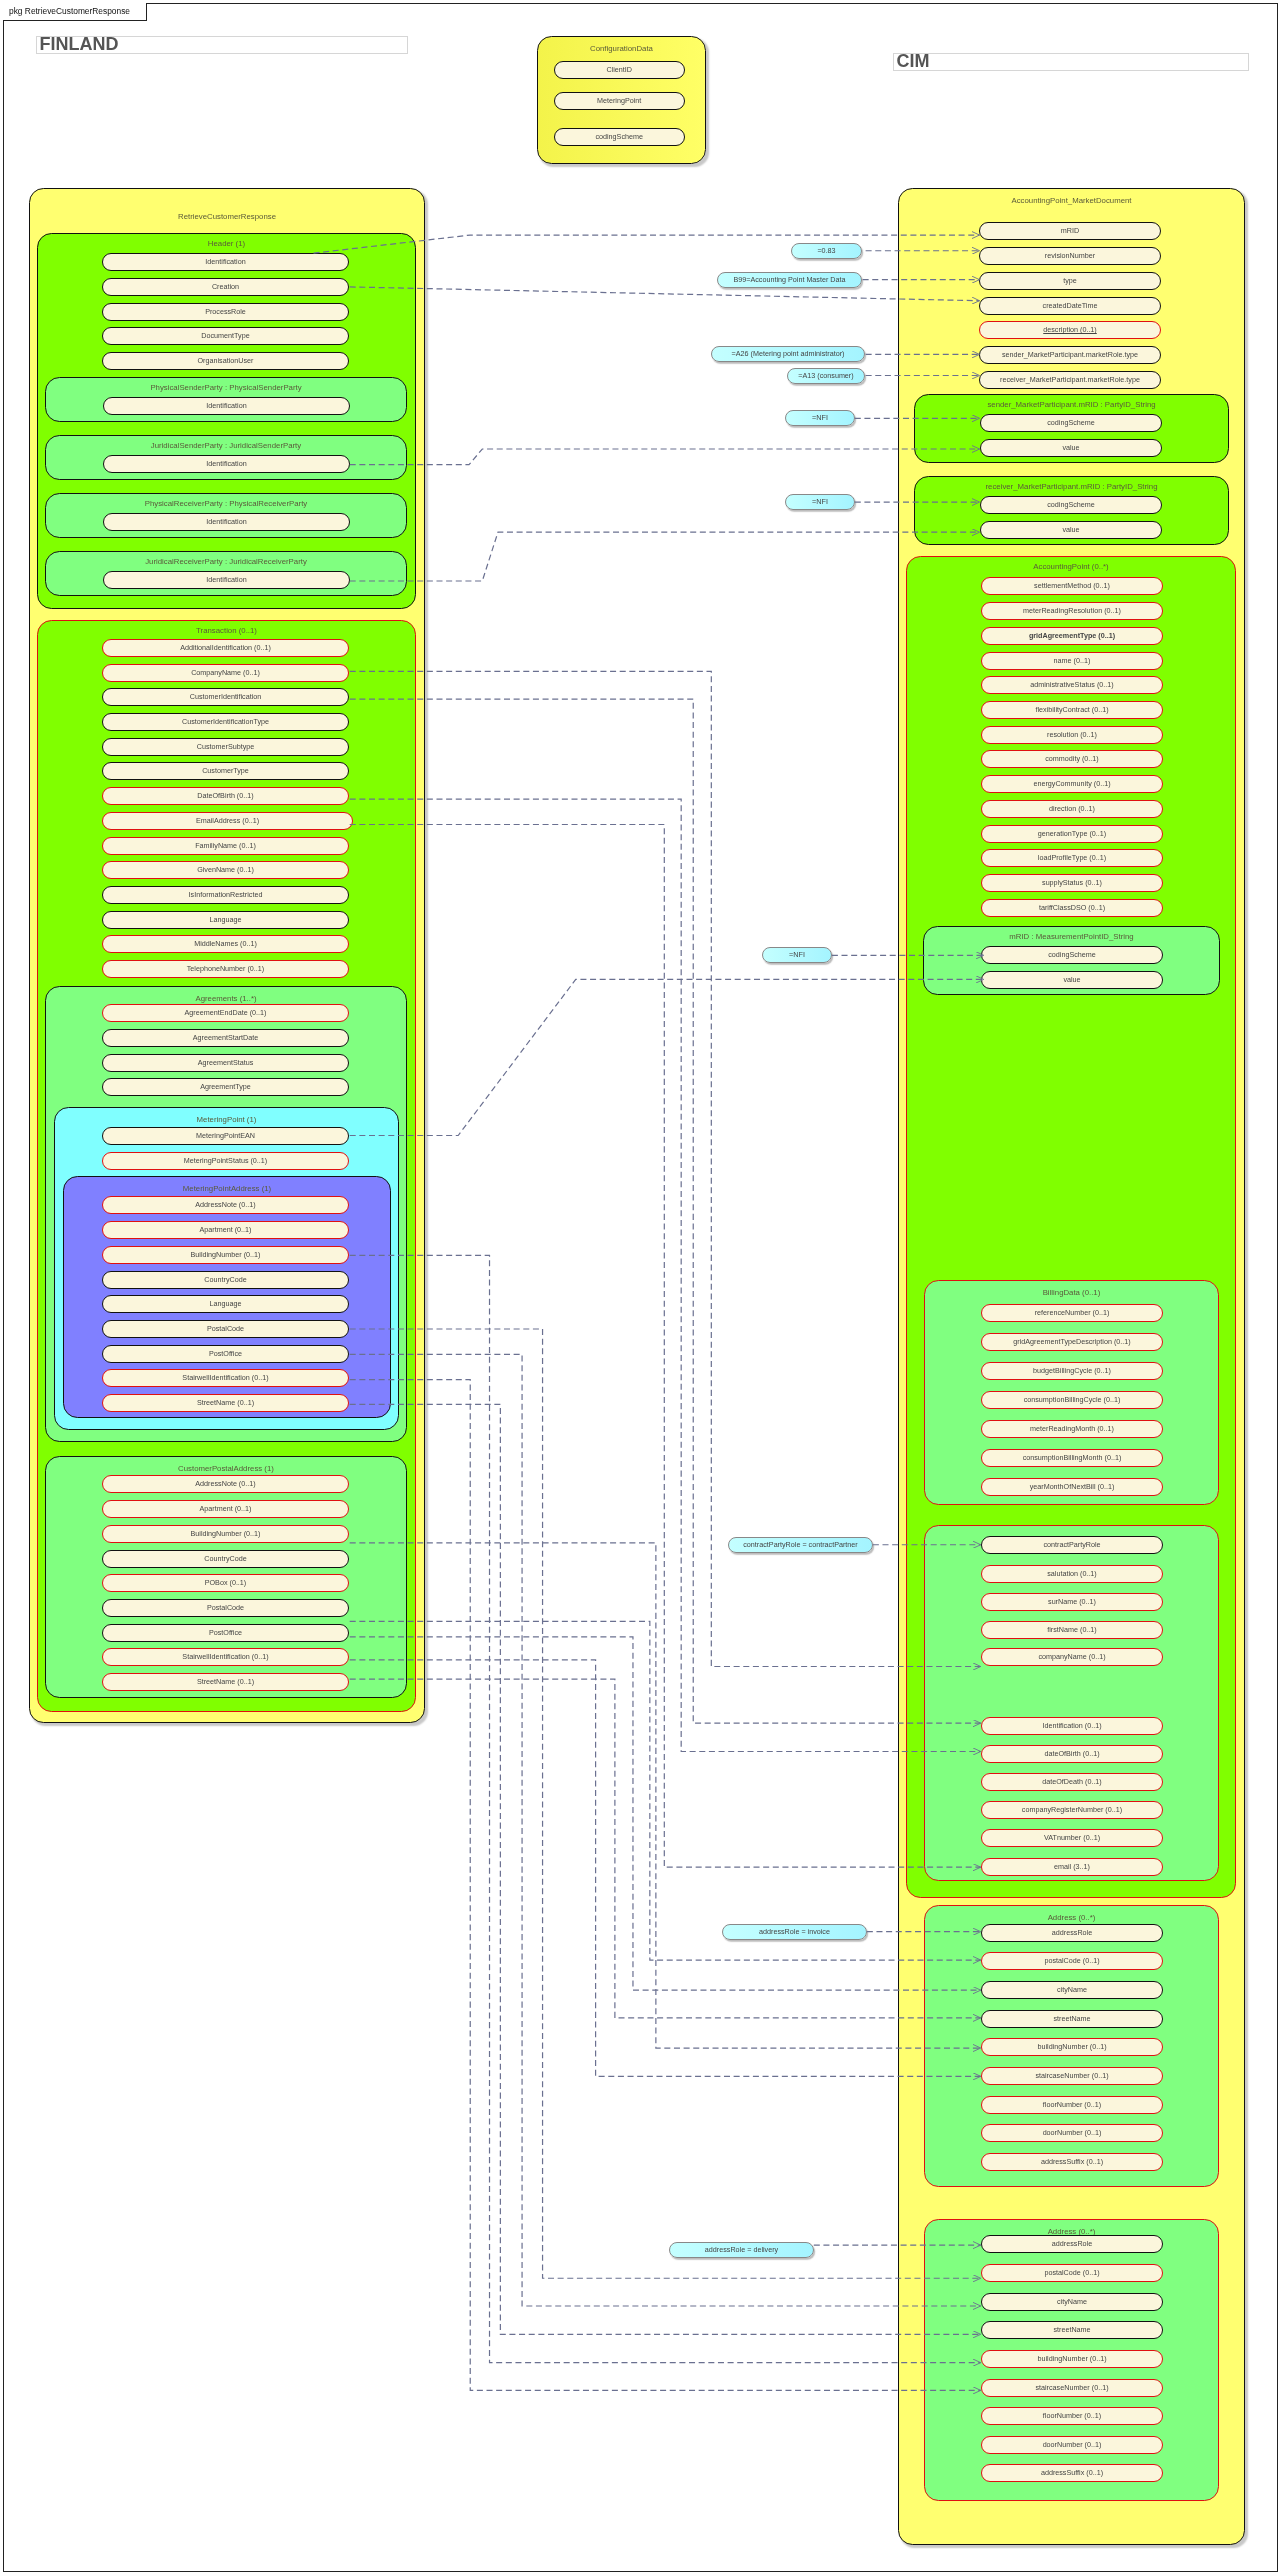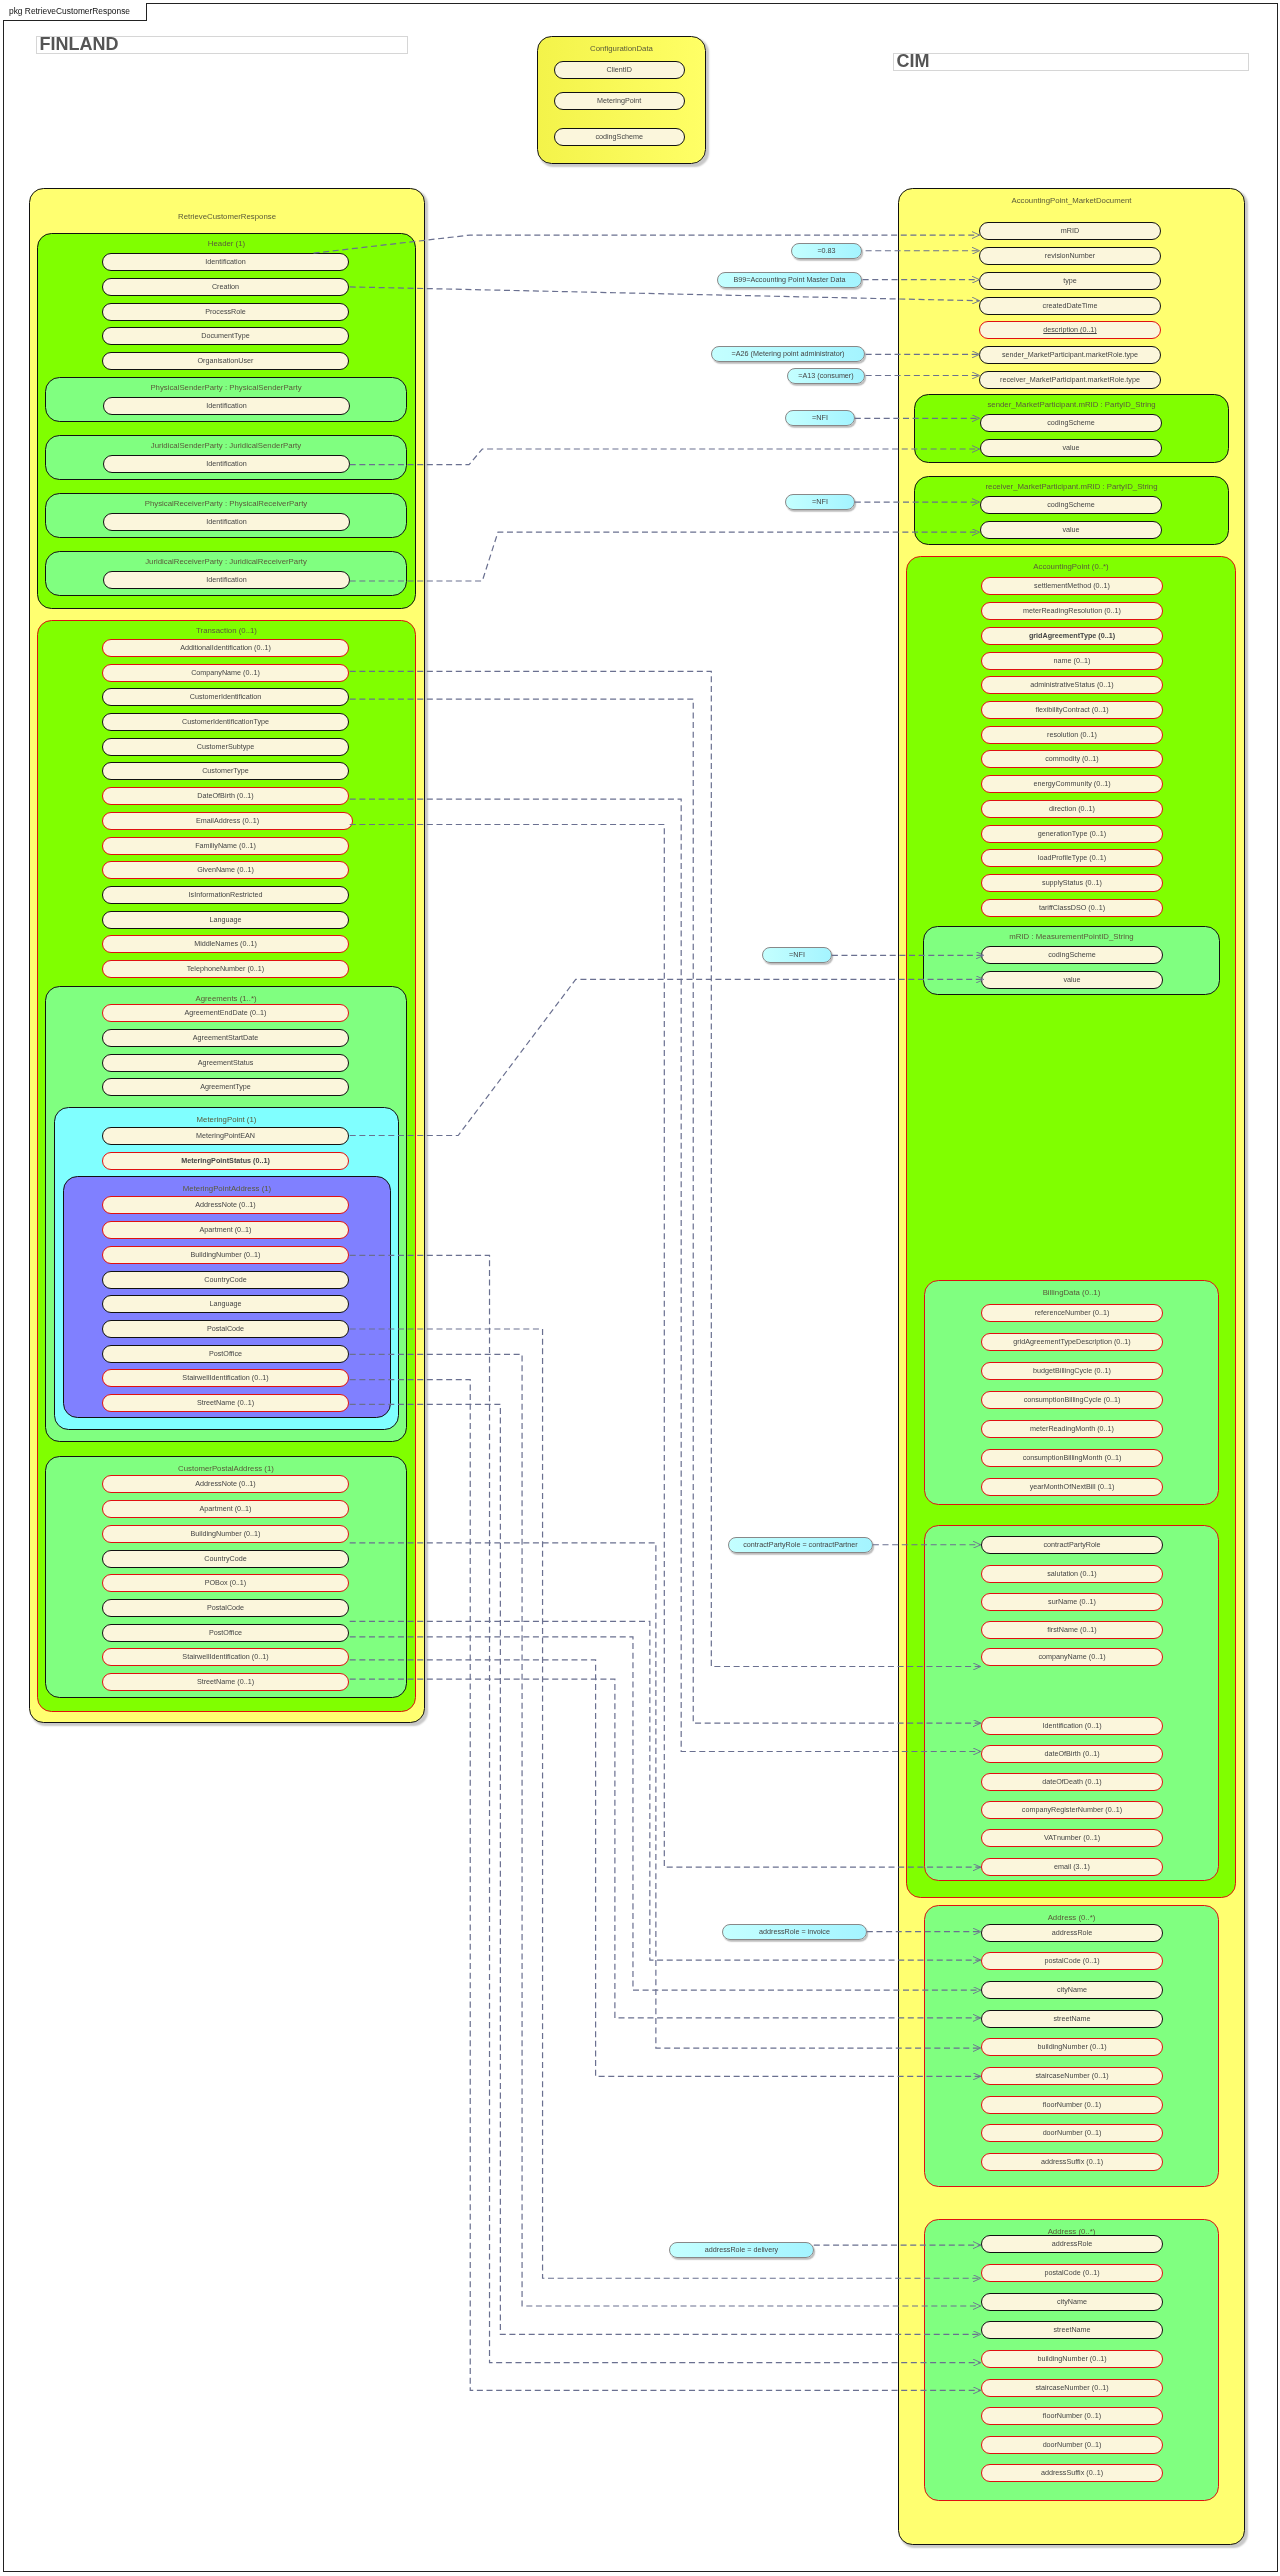--- a/index.html
+++ b/index.html
@@ -101,21 +101,21 @@
     <div class="attr" style="left: 102px; top: 1029px; width: 247px;">AgreementStartDate</div>
     <div class="attr" style="left: 102px; top: 1054px; width: 247px;">AgreementStatus</div>
     <div class="attr" style="left: 102px; top: 1078px; width: 247px;">AgreementType</div>
   </div>
 
 <div class="abs pkg cyan" style="left:54px;top:1107px;width:345px;height:323px;box-shadow:none;">
   <div class="pkg-title" style="top:7.2px;">MeteringPoint (1)</div>
 </div>
 <div id="mp-items">
     <div class="attr" style="left: 102px; top: 1127px; width: 247px; border-radius: 9px;">MeteringPointEAN</div>
-    <div class="attr opt" style="left: 102px; top: 1152px; width: 247px; font-weight: bold;">MeteringPointStatus (0..1)</div>
+    <div class="attr opt" style="left: 102px; top: 1152px; width: 247px;">MeteringPointStatus (0..1)</div>
   </div>
 
 <div class="abs pkg blue" style="left:63px;top:1176px;width:328px;height:242px;box-shadow:none;">
   <div class="pkg-title" style="top:7.2px;">MeteringPointAddress (1)</div>
 </div>
 <div id="mpa-items">
     <div class="attr opt" style="left: 102px; top: 1196px; width: 247px;">AddressNote (0..1)</div>
     <div class="attr opt" style="left: 102px; top: 1221px; width: 247px;">Apartment (0..1)</div>
     <div class="attr opt" style="left: 102px; top: 1246px; width: 247px;">BuildingNumber (0..1)</div>
     <div class="attr" style="left: 102px; top: 1271px; width: 247px;">CountryCode</div>

